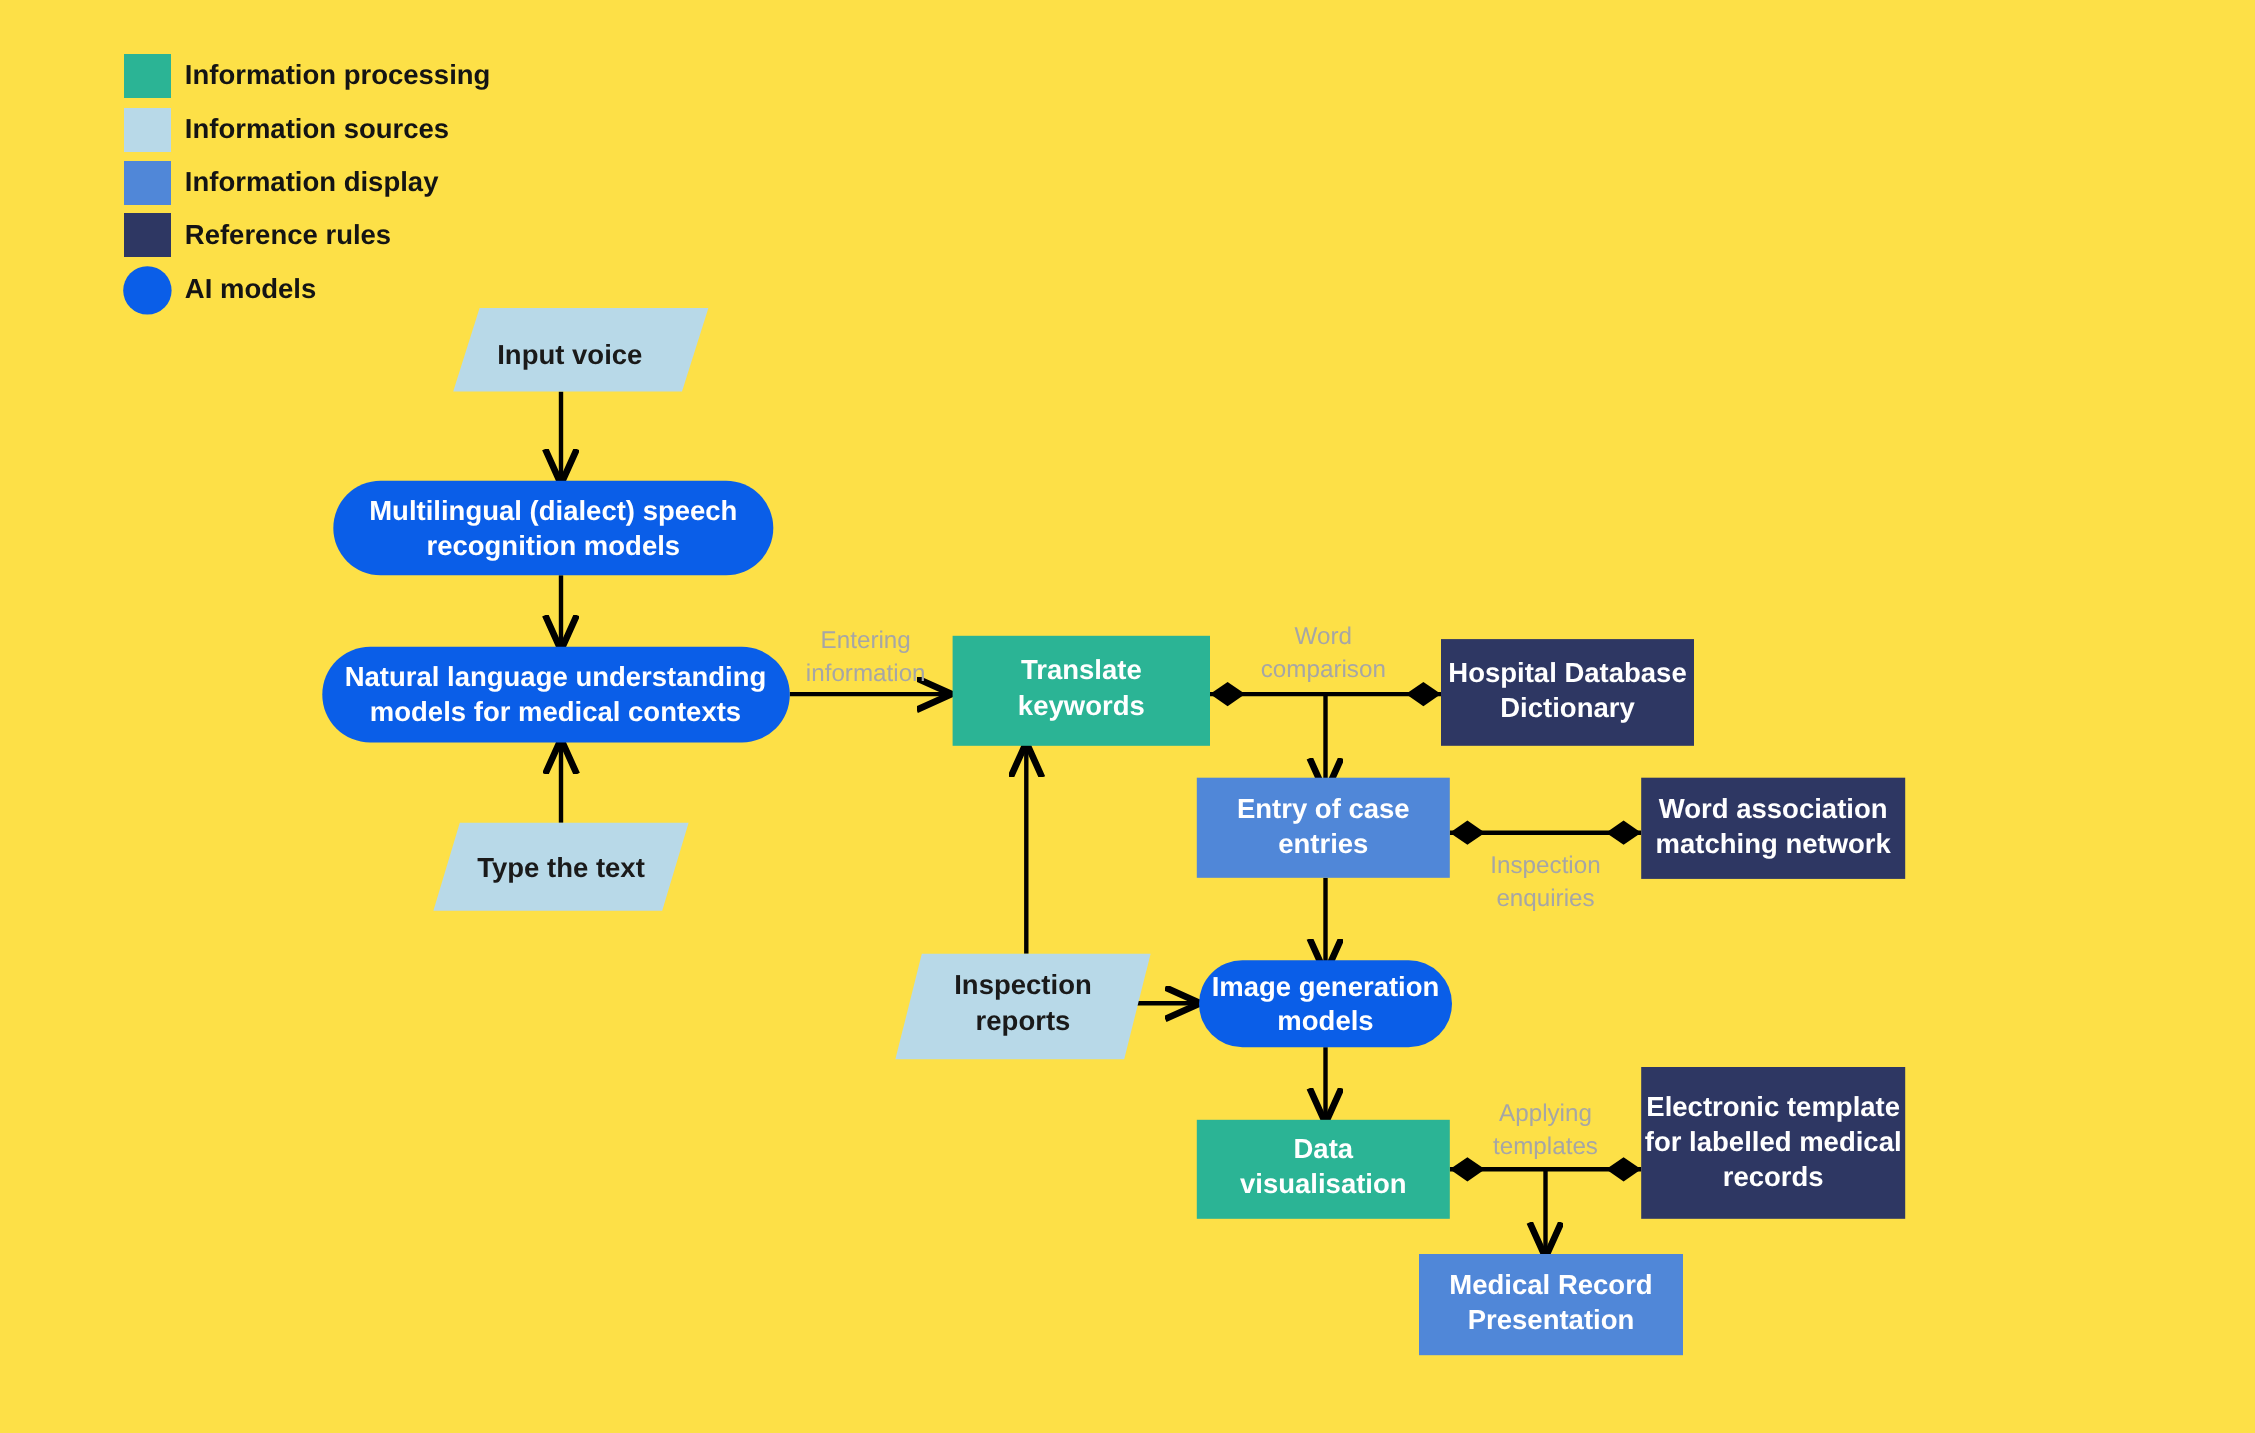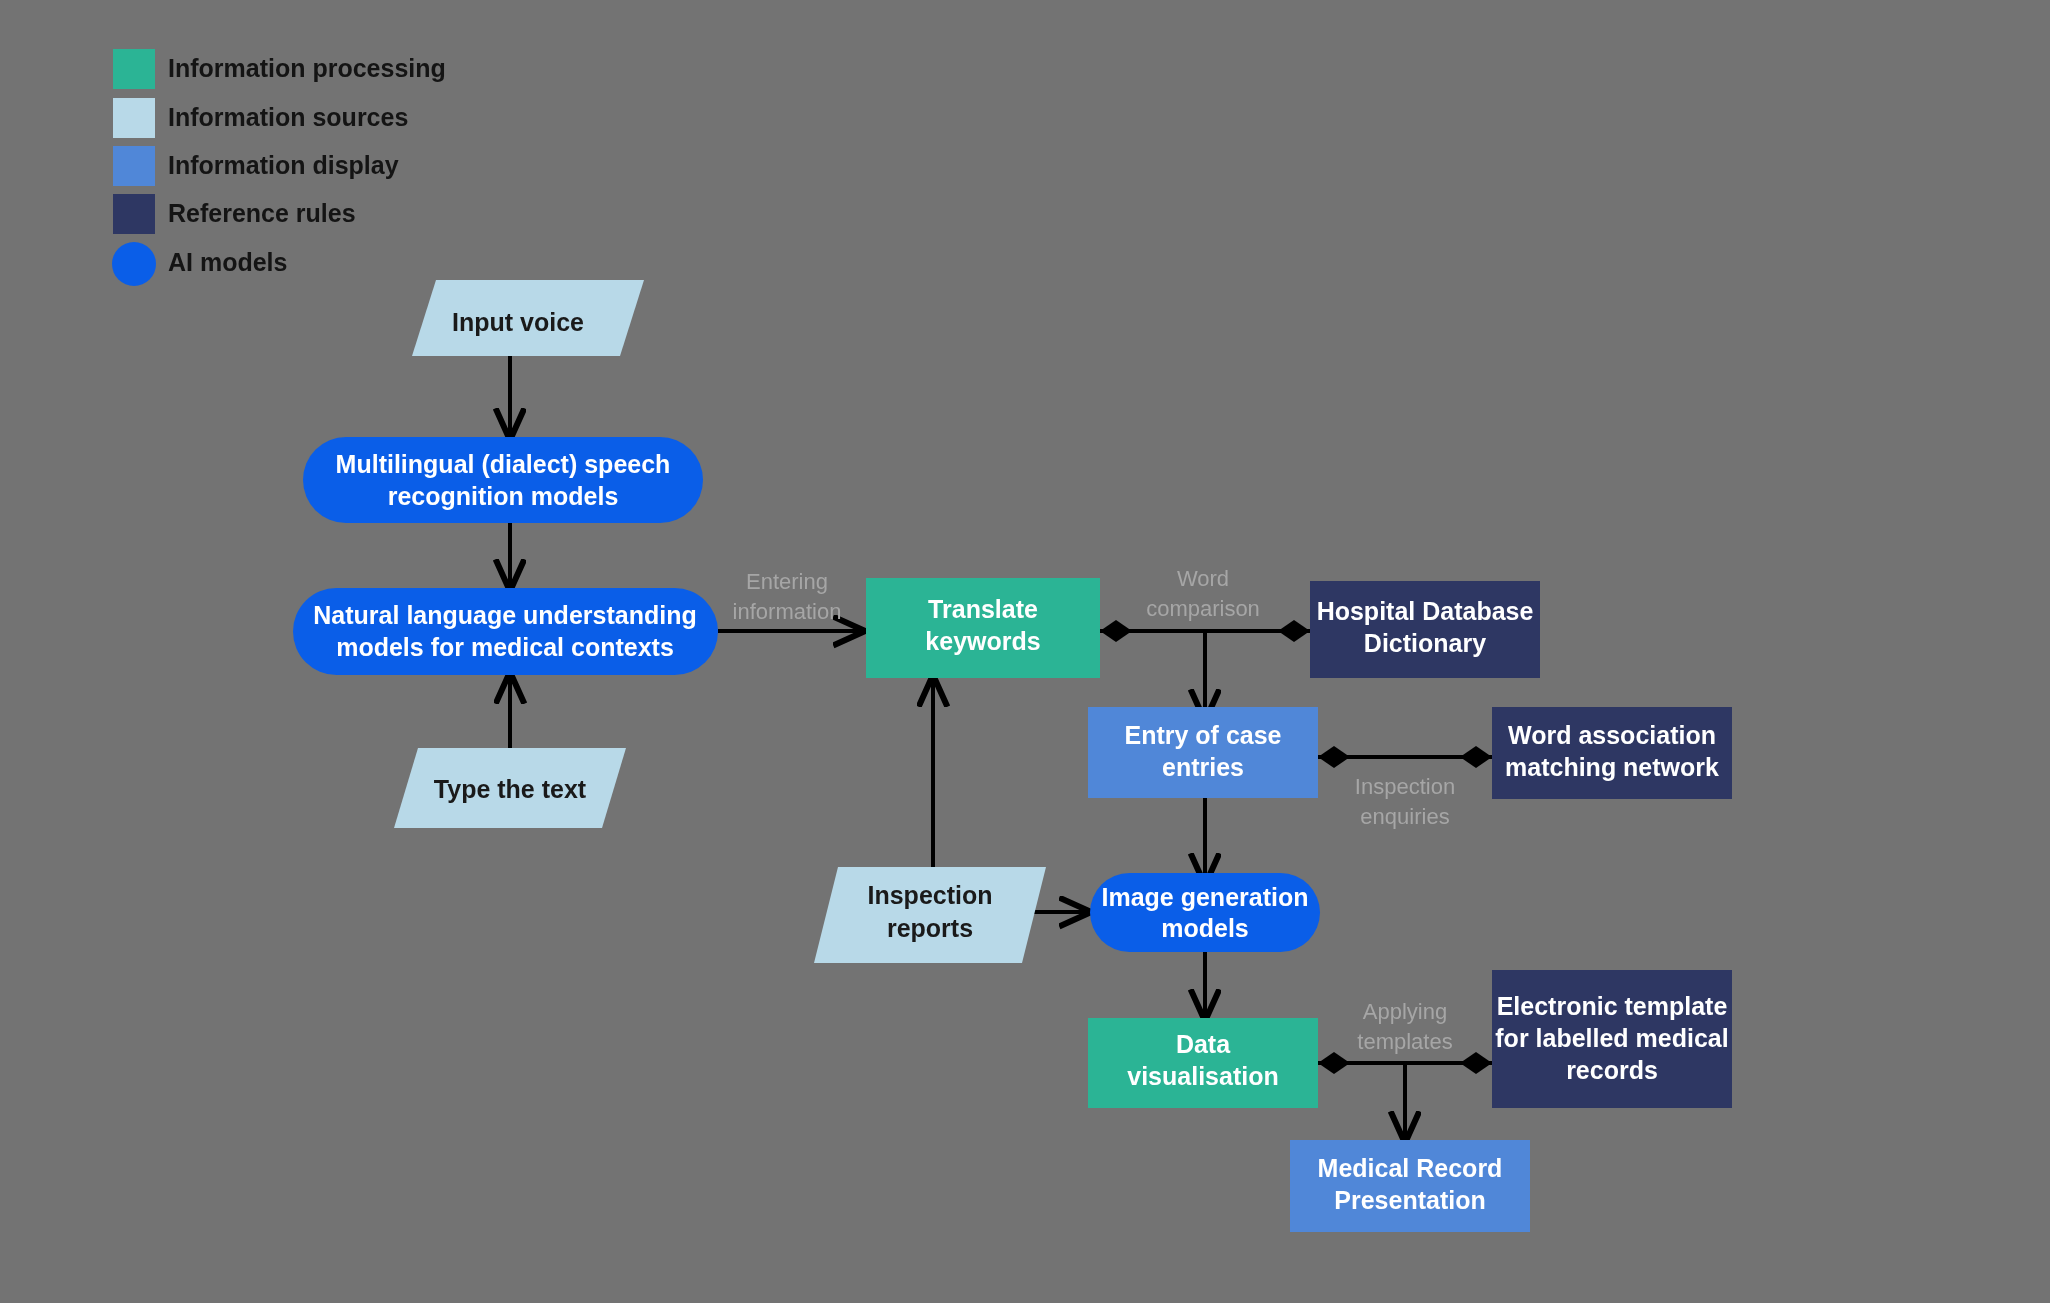--- a/index.html
+++ b/index.html
@@ -10,21 +10,21 @@
   body {
     width: 2050px;
     height: 1303px;
     font-family: "Liberation Sans", sans-serif;
     overflow: hidden;
   }
   #stage {
     position: relative;
     width: 2050px;
     height: 1303px;
-    background: #737373;
+    background: #fde047;
   }
   svg.canvas {
     position: absolute;
     top: 0;
     left: 0;
     width: 2050px;
     height: 1303px;
   }
   .legend-swatch {
     shape-rendering: crispEdges;

